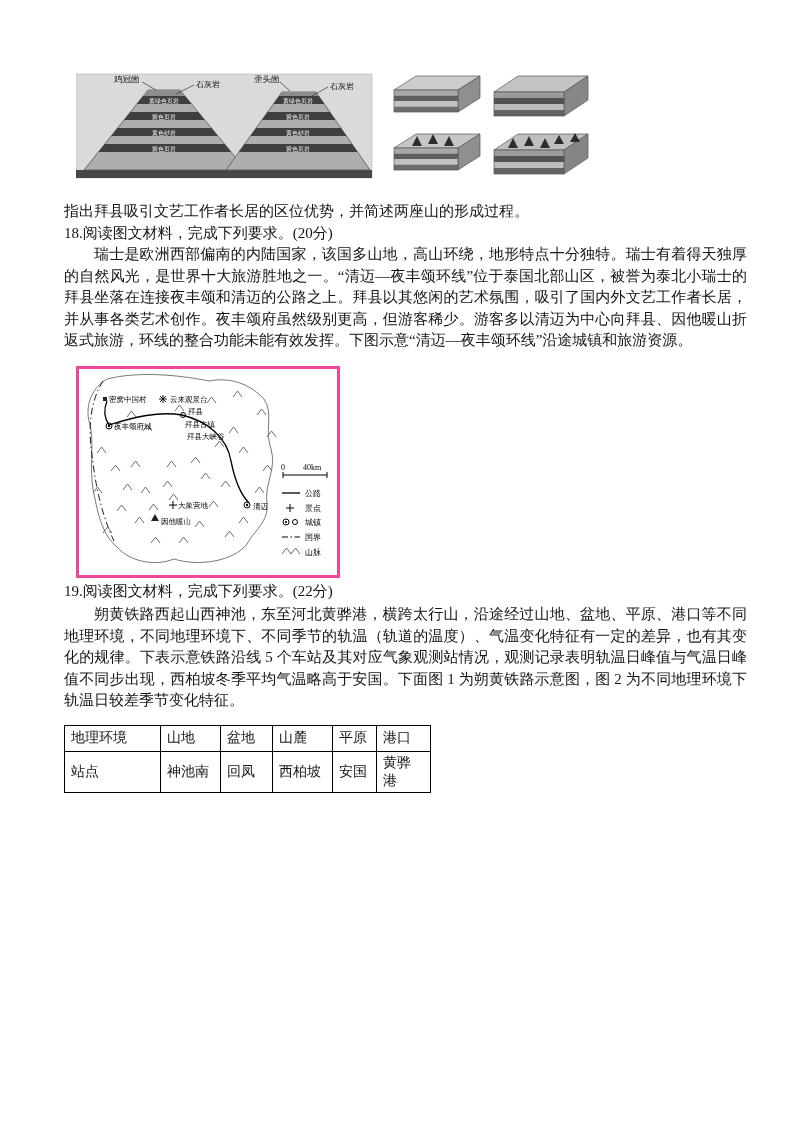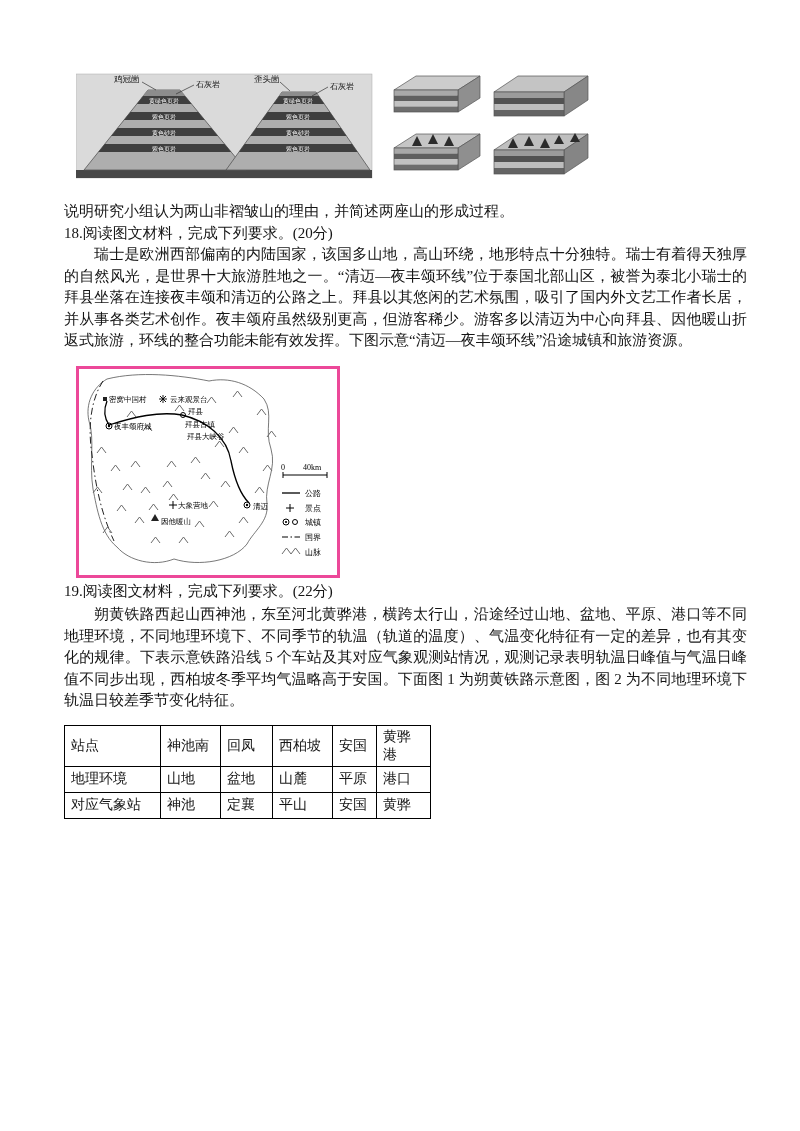--- a/index.html
+++ b/index.html
@@ -121,21 +121,21 @@
           <polygon points="432,78 437,68 442,78"></polygon>
           <polygon points="448,76 453,66 458,76"></polygon>
           <polygon points="464,78 469,68 474,78"></polygon>
           <polygon points="478,74 483,65 488,74"></polygon>
           <polygon points="494,72 499,63 504,72"></polygon>
         </g>
       </g>
     </svg>
   </div>
 
-  <p class="text-line">说明研究小组认为两山非褶皱山的理由，并简述两座山的形成过程。</p>
+  <p class="text-line">指出拜县吸引文艺工作者长居的区位优势，并简述两座山的形成过程。</p>
 
   <p class="q-heading">18.阅读图文材料，完成下列要求。(20分)</p>
   <p class="para">瑞士是欧洲西部偏南的内陆国家，该国多山地，高山环绕，地形特点十分独特。瑞士有着得天独厚的自然风光，是世界十大旅游胜地之一。“清迈—夜丰颂环线”位于泰国北部山区，被誉为泰北小瑞士的拜县坐落在连接夜丰颂和清迈的公路之上。拜县以其悠闲的艺术氛围，吸引了国内外文艺工作者长居，并从事各类艺术创作。夜丰颂府虽然级别更高，但游客稀少。游客多以清迈为中心向拜县、因他暖山折返式旅游，环线的整合功能未能有效发挥。下图示意“清迈—夜丰颂环线”沿途城镇和旅游资源。</p>
 
   <div class="map-box">
     <svg width="256" height="204" viewBox="0 0 256 204">
       <defs>
         <g id="mtn">
             <path d="M0 6 L4.5 0 L9 6" fill="none" stroke="#6b6b6b" stroke-width="1"></path>
           </g>
@@ -261,39 +261,31 @@
     <colgroup>
       <col style="width:96px">
         <col style="width:60px">
         <col style="width:52px">
       <col style="width:60px">
         <col style="width:44px">
         <col style="width:54px">
     </colgroup>
     <tbody>
       <tr>
-        <td>站点</td>
-        <td>神池南</td>
-        <td>回凤</td>
-        <td>西柏坡</td>
-        <td>安国</td>
-        <td>黄骅港</td>
-      </tr>
-      <tr>
         <td>地理环境</td>
         <td>山地</td>
         <td>盆地</td>
         <td>山麓</td>
         <td>平原</td>
         <td>港口</td>
       </tr>
       <tr>
-        <td>对应气象站</td>
-        <td>神池</td>
-        <td>定襄</td>
-        <td>平山</td>
+        <td>站点</td>
+        <td>神池南</td>
+        <td>回凤</td>
+        <td>西柏坡</td>
         <td>安国</td>
-        <td>黄骅</td>
+        <td>黄骅港</td>
       </tr>
     </tbody>
   </table>
 
 </div>
 
 </body></html>

